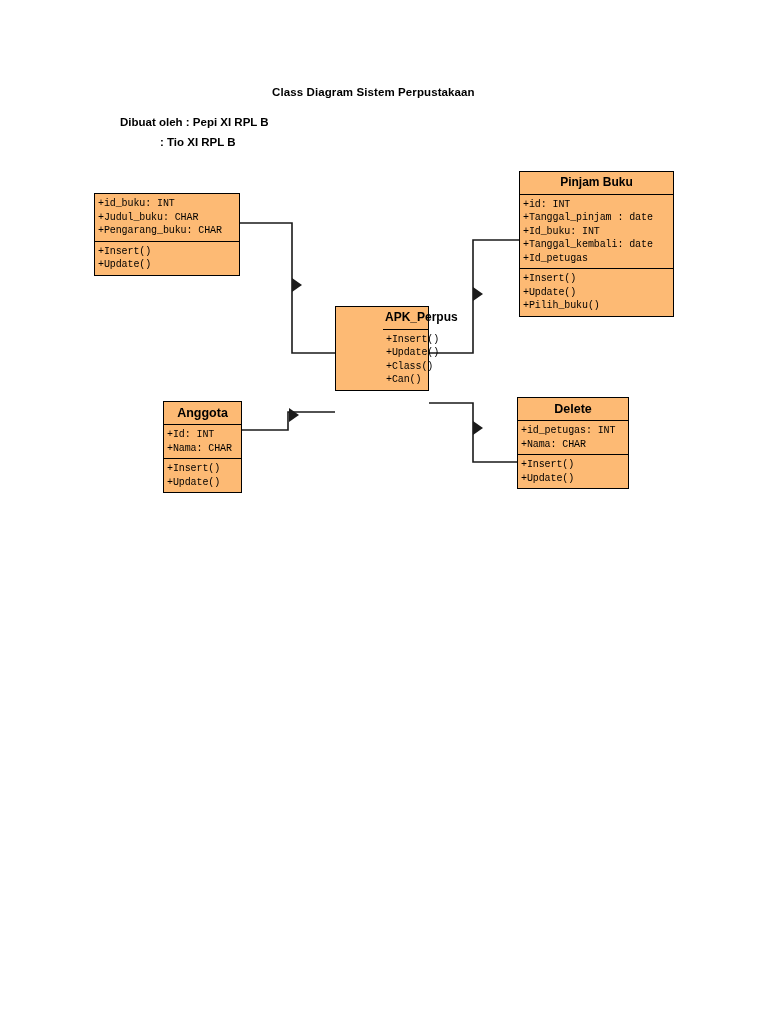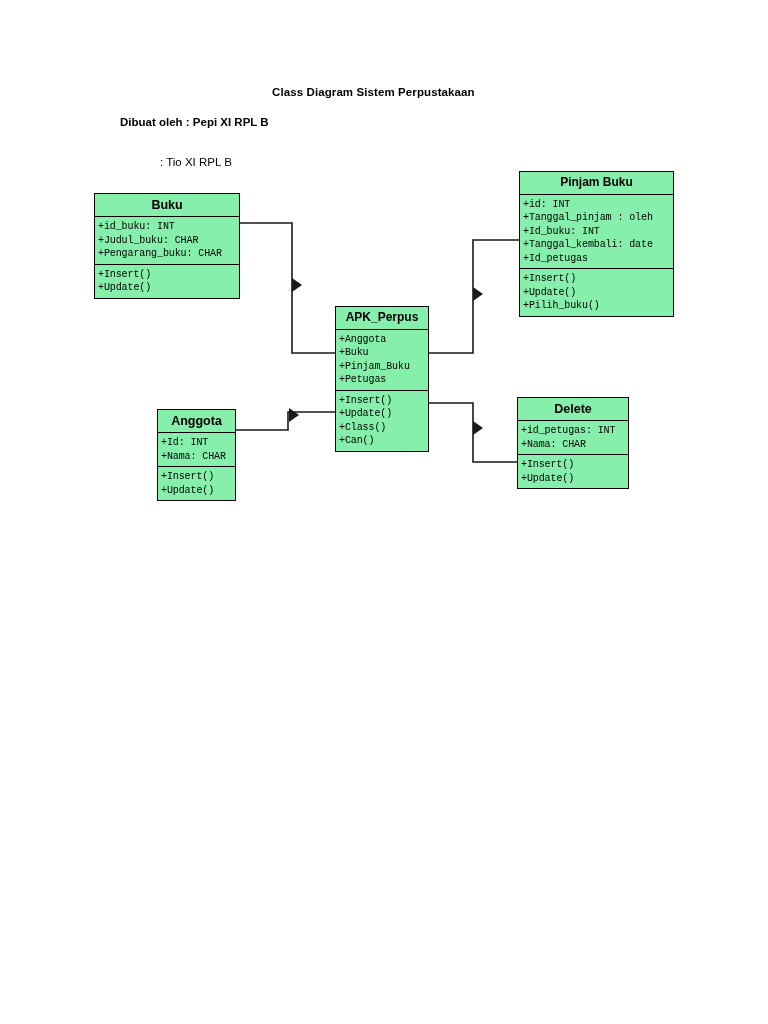--- a/index.html
+++ b/index.html
@@ -39,23 +39,23 @@
     left: 90px;
     top: 116px;
     font-size: 11.5px;
     font-weight: bold;
     white-space: nowrap;
     padding-left: 30px;
   }
   .author-line-2 {
     position: absolute;
     left: 160px;
-    top: 156px;
+    top: 136px;
     font-size: 11.5px;
-    font-weight: normal;
+    font-weight: bold;
     white-space: nowrap;
   }
 
   
   #connectors {
     position: absolute;
     left: 0;
     top: 0;
     width: 768px;
     height: 1024px;
@@ -70,21 +70,21 @@
   #connectors polygon {
     fill: #1a1a1a;
     stroke: none;
   }
 
   
   .uml-class {
     position: absolute;
     box-sizing: border-box;
     border: 1.6px solid #000000;
-    background: #86efac;
+    background: #fdba74;
   }
   .uml-name {
     box-sizing: border-box;
     text-align: center;
     font-weight: bold;
     font-size: 12.5px;
     font-family: "Liberation Sans", sans-serif;
     border-bottom: 1.6px solid #000000;
     padding: 4px 2px 4px 2px;
     line-height: 1.15;
@@ -101,22 +101,22 @@
     border-top: 1.6px solid #000000;
   }
   .uml-row {
     white-space: nowrap;
     letter-spacing: -0.1px;
   }
 
   
   #class-buku        { left: 94px;  top: 193px; width: 146px; }
   #class-pinjam-buku { left: 519px; top: 171px; width: 155px; }
-  #class-apk-perpus  { left: 335px; top: 306px; width: 94px;  }
-  #class-anggota     { left: 157px; top: 401px; width: 79px; margin-top: 8px;  }
+  #class-apk-perpus  { left: 335px; top: 306px; width: 94px; padding-left: 47px;  }
+  #class-anggota     { left: 163px; top: 401px; width: 79px;  }
   #class-petugas     { left: 517px; top: 397px; width: 112px; }
 
   #class-pinjam-buku .uml-name { font-size: 12px; }
   #class-apk-perpus  .uml-name { font-size: 12px; }
   #class-buku .uml-section,
   #class-pinjam-buku .uml-section,
   #class-petugas .uml-section { font-size: 10px; }
 </style>
 </head>
 <body>
@@ -136,57 +136,50 @@
     <polygon points="473,287 483,294 473,301"></polygon>
 
     <polyline points="236,430 288,430 288,412 335,412"></polyline>
     <polygon points="289,408 299,415 289,422"></polygon>
 
     <polyline points="429,403 473,403 473,462 517,462"></polyline>
     <polygon points="473,421 483,428 473,435"></polygon>
   </svg>
 
   <div class="uml-class" id="class-buku">
-    <div class="uml-name">Buku</div>
     <div class="uml-section">
       <div class="uml-row">+id_buku: INT</div>
       <div class="uml-row">+Judul_buku: CHAR</div>
       <div class="uml-row">+Pengarang_buku: CHAR</div>
     </div>
     <div class="uml-section">
       <div class="uml-row">+Insert()</div>
       <div class="uml-row">+Update()</div>
     </div>
   </div>
 
   <div class="uml-class" id="class-pinjam-buku">
     <div class="uml-name">Pinjam Buku</div>
     <div class="uml-section">
       <div class="uml-row">+id: INT</div>
-      <div class="uml-row">+Tanggal_pinjam : oleh</div>
+      <div class="uml-row">+Tanggal_pinjam : date</div>
       <div class="uml-row">+Id_buku: INT</div>
       <div class="uml-row">+Tanggal_kembali: date</div>
       <div class="uml-row">+Id_petugas</div>
     </div>
     <div class="uml-section">
       <div class="uml-row">+Insert()</div>
       <div class="uml-row">+Update()</div>
       <div class="uml-row">+Pilih_buku()</div>
     </div>
   </div>
 
   <div class="uml-class" id="class-apk-perpus">
     <div class="uml-name">APK_Perpus</div>
     <div class="uml-section">
-      <div class="uml-row">+Anggota</div>
-      <div class="uml-row">+Buku</div>
-      <div class="uml-row">+Pinjam_Buku</div>
-      <div class="uml-row">+Petugas</div>
-    </div>
-    <div class="uml-section">
       <div class="uml-row">+Insert()</div>
       <div class="uml-row">+Update()</div>
       <div class="uml-row">+Class()</div>
       <div class="uml-row">+Can()</div>
     </div>
   </div>
 
   <div class="uml-class" id="class-anggota">
     <div class="uml-name">Anggota</div>
     <div class="uml-section">

